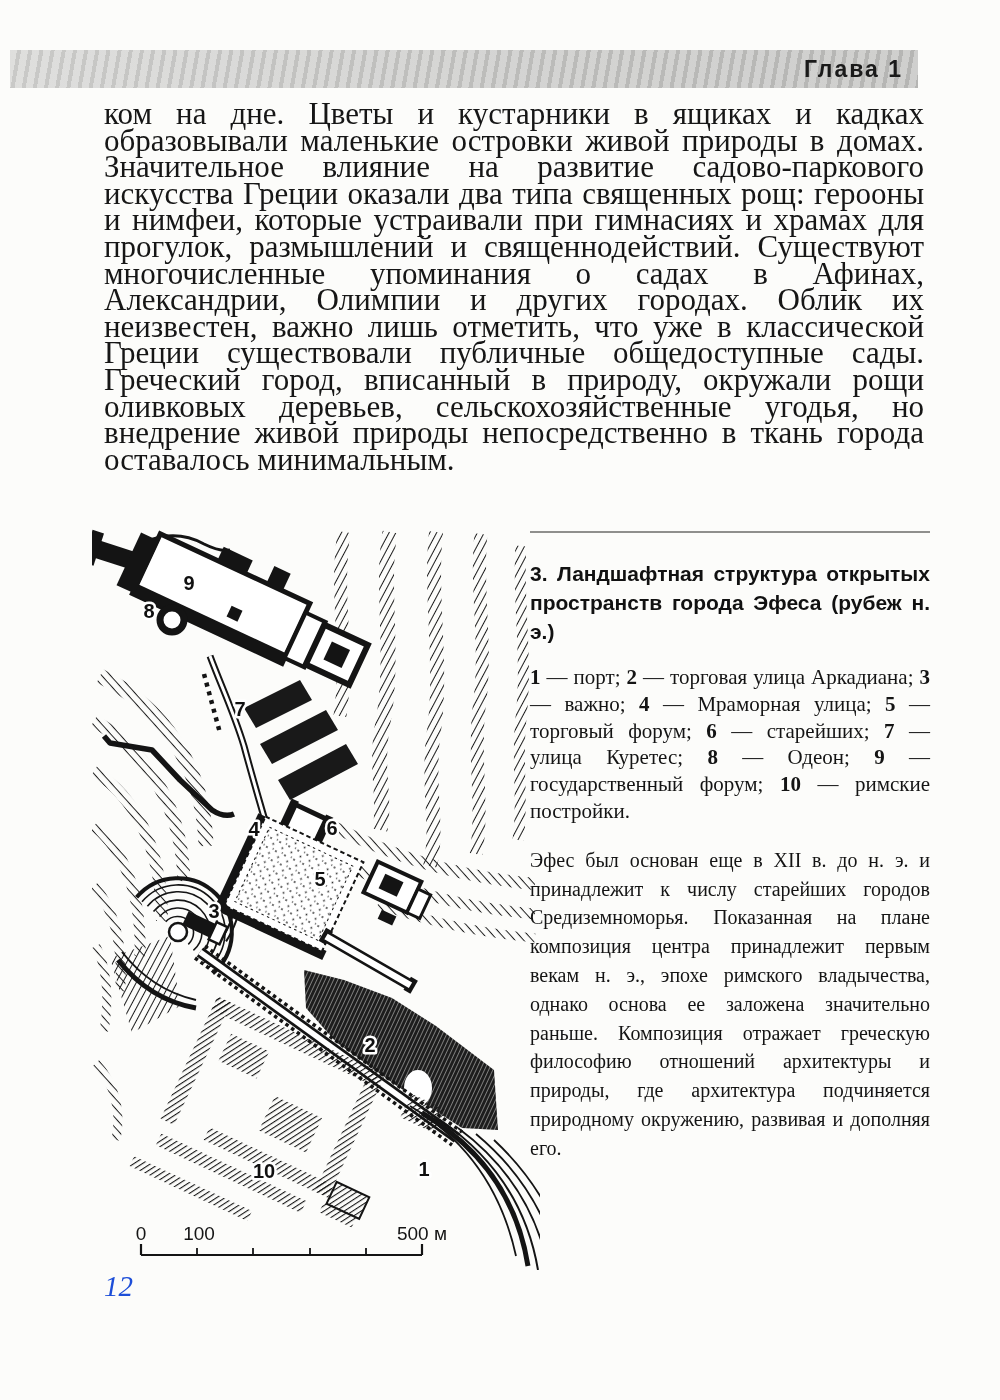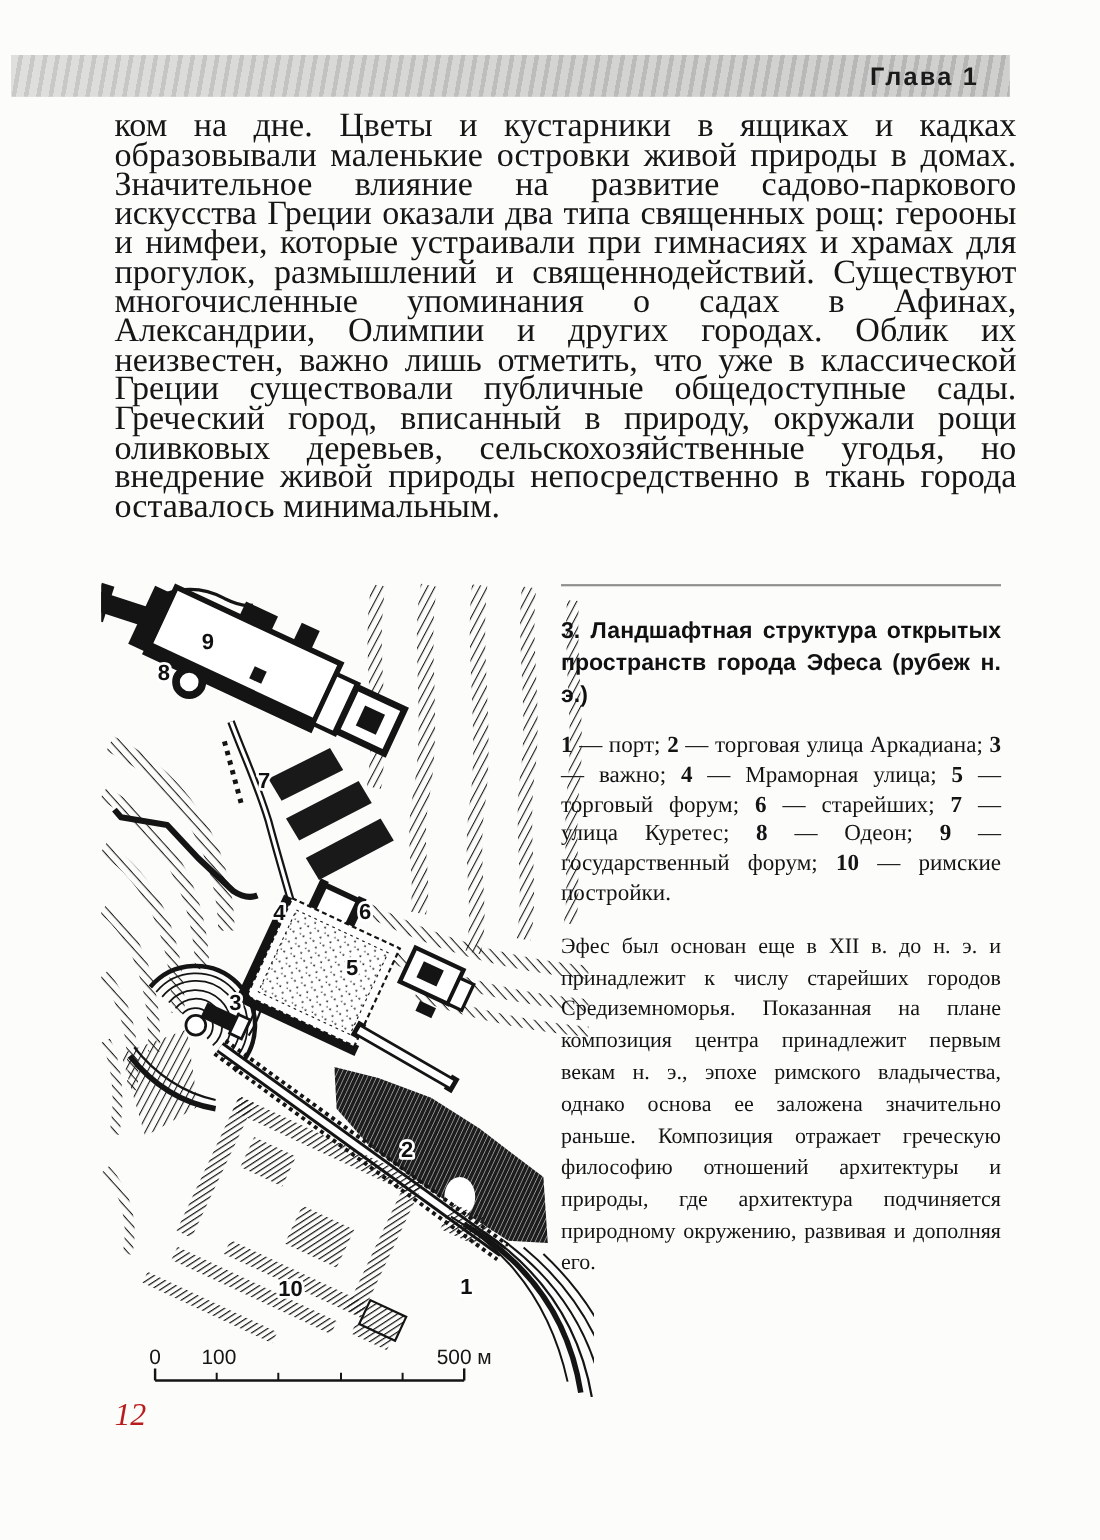--- a/index.html
+++ b/index.html
@@ -12,53 +12,53 @@
   .chapter-band{
     position:absolute;left:10px;top:50px;width:908px;height:38px;
     background:
       repeating-linear-gradient(100deg,rgba(255,255,255,.25) 0 7px,rgba(0,0,0,.05) 7px 11px),
       linear-gradient(90deg,#d4d4d2 0%,#c6c6c4 55%,#bfbfbd 100%);
     display:flex;align-items:center;justify-content:flex-end;
   }
   .chapter-band .chapter-label{
     font-family:"Liberation Sans","DejaVu Sans",sans-serif;
     font-weight:bold;font-size:23px;letter-spacing:2px;color:#1a1a1a;
-    padding-right:28px;
+    padding-right:15px;
   }
   
   .body-text{
     position:absolute;left:104px;top:101px;width:820px;
     font-size:31px;line-height:26.6px;text-align:justify;
     color:#161616;
   }
   .body-text p{margin:0;}
   .body-text p.indented{text-indent:36px;}
   
   .figure-map{position:absolute;left:92px;top:528px;width:448px;height:742px;}
   .caption-col{
-    position:absolute;left:510px;top:531px;width:400px;
+    position:absolute;left:530px;top:531px;width:400px;
   }
   .caption-rule{border-top:2px solid #8f8f8d;height:0;width:100%;}
   .caption-title{
     margin-top:26px;
     font-family:"Liberation Sans","DejaVu Sans",sans-serif;
     font-weight:bold;font-size:21px;line-height:29px;text-align:justify;
     color:#111;
   }
   .caption-legend{
     margin-top:18px;font-size:21px;line-height:26.8px;text-align:justify;color:#141414;
   }
   .caption-legend b{font-weight:bold;}
   .caption-body{
     margin-top:20px;font-size:20px;line-height:28.8px;text-align:justify;color:#141414;
   }
   
   .page-number{
     position:absolute;left:104px;top:1270px;
-    font-style:italic;font-size:29px;color:#b91c1c;
+    font-style:italic;font-size:29px;color:#1d4ed8;
   }
   
   .mlbl{
     font-family:"Liberation Sans","DejaVu Sans",sans-serif;
     font-size:20px;font-weight:600;fill:#101010;
     paint-order:stroke;stroke:#ffffff;stroke-width:5px;stroke-linejoin:round;
     text-anchor:middle;
   }
   .slbl{
     font-family:"Liberation Sans","DejaVu Sans",sans-serif;

